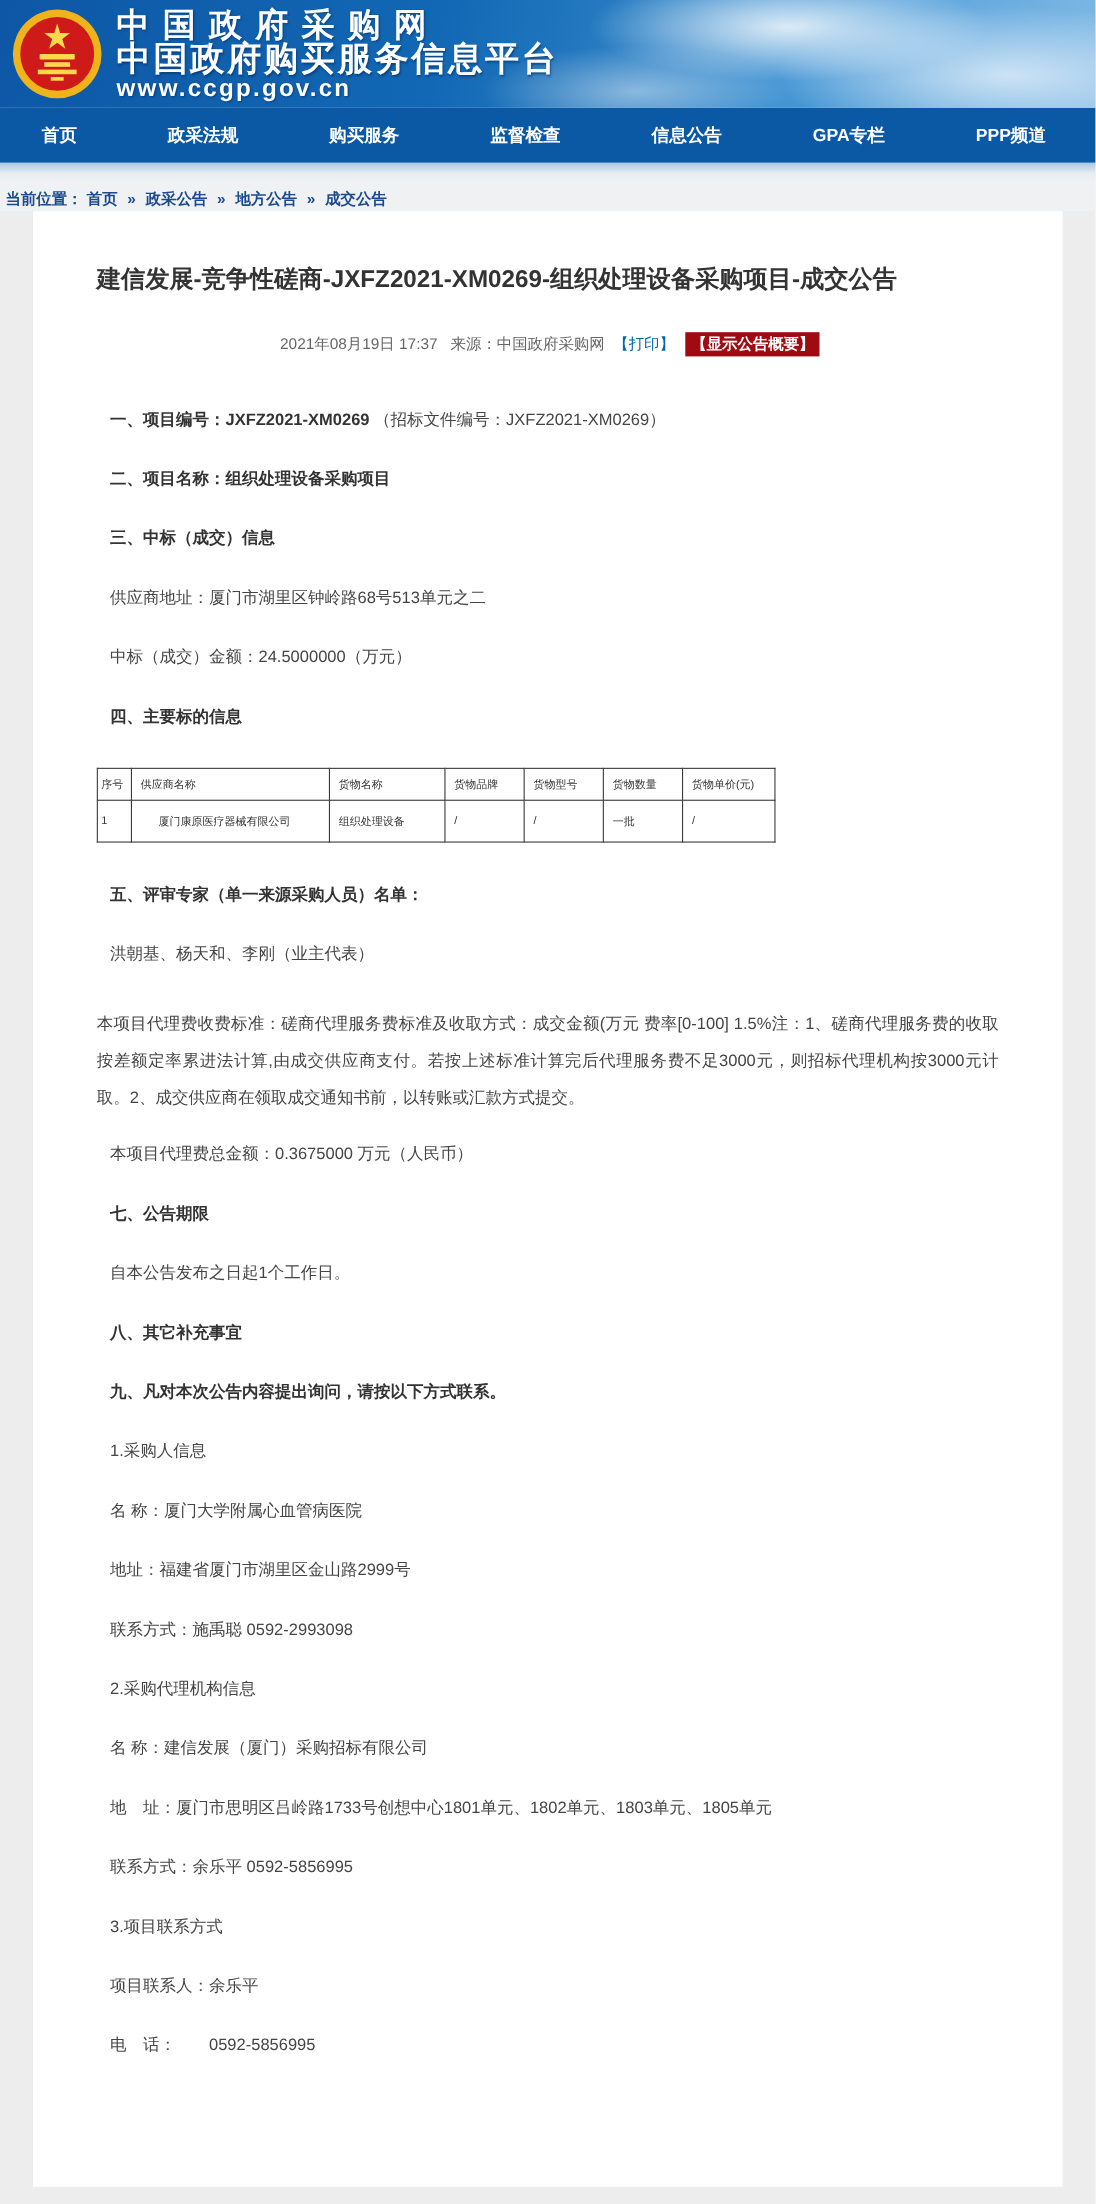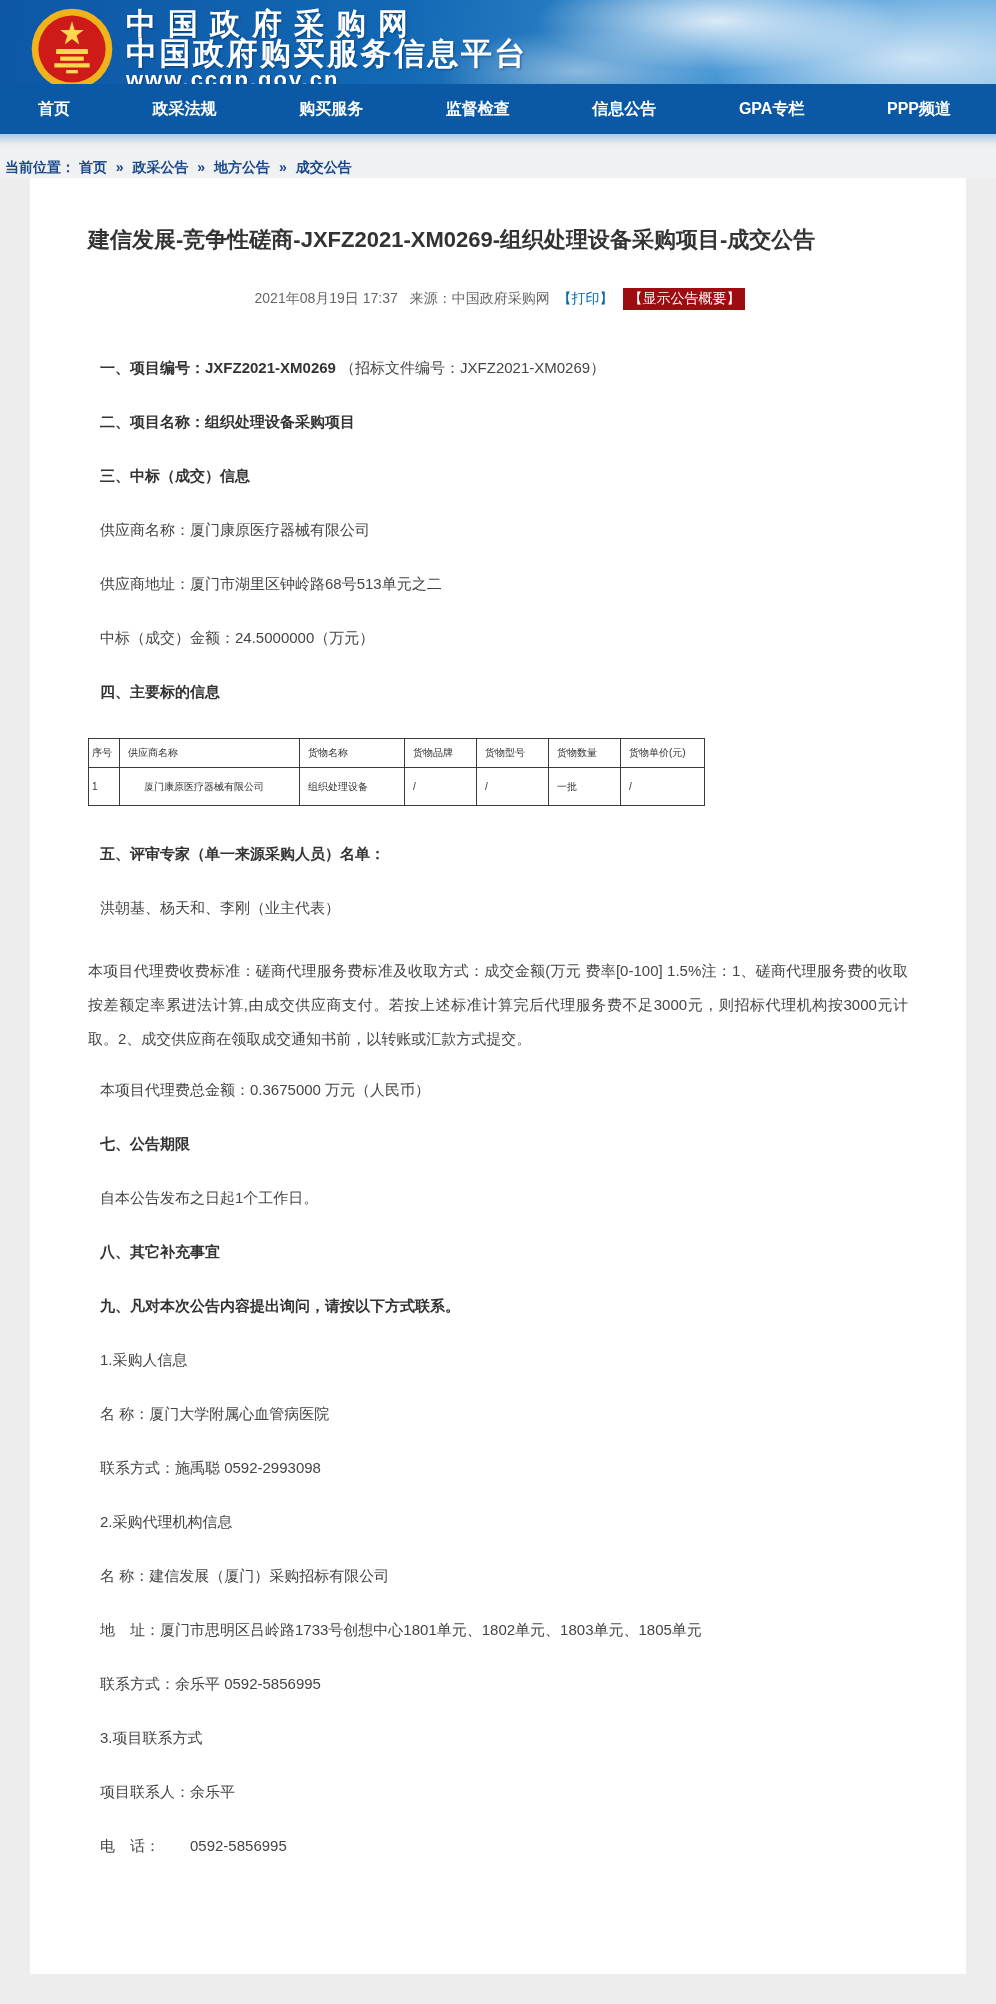--- a/index.html
+++ b/index.html
@@ -5,28 +5,27 @@
   * { box-sizing: border-box; }
   html,body { margin:0; padding:0; }
   body {
     width:996px; height:2004px; overflow:hidden;
     background:#ededee;
     font-family:"Liberation Sans","DejaVu Sans",sans-serif;
   }
 
   
   .site-header{
-    height:84px; position:relative; overflow:hidden;
+    height:98px; position:relative; overflow:hidden;
     background-image:
       radial-gradient(ellipse 260px 70px at 72% 25%, rgba(255,255,255,.80), rgba(255,255,255,0) 70%),
       radial-gradient(ellipse 300px 90px at 92% 70%, rgba(255,255,255,.65), rgba(255,255,255,0) 70%),
       radial-gradient(ellipse 200px 60px at 58% 85%, rgba(255,255,255,.45), rgba(255,255,255,0) 70%),
       radial-gradient(ellipse 420px 120px at 85% 40%, rgba(120,180,230,.55), rgba(255,255,255,0) 75%),
       linear-gradient(100deg,#0d57a6 0%,#1268b4 40%,#3f93d2 75%,#7fb9e4 100%);
-    padding-left: 20px;
   }
   .logo-row{ display:flex; align-items:flex-start; padding:7px 0 0 10px; }
   .emblem{ width:84px; height:84px; flex:0 0 auto; }
   .logo-text{ margin-left:12px; color:#fff; }
   .logo-line1{ font-size:30px; font-weight:bold; letter-spacing:12px; line-height:33px; white-space:nowrap;
                text-shadow:1px 1px 2px rgba(0,40,90,.55); }
   .logo-line2{ font-size:31px; font-weight:bold; letter-spacing:2.5px; line-height:27px; white-space:nowrap;
                text-shadow:1px 1px 2px rgba(0,40,90,.55); }
   .logo-line3{ font-size:22px; font-weight:bold; letter-spacing:2px; line-height:25px; 
                text-shadow:1px 1px 2px rgba(0,40,90,.55); }
@@ -61,21 +60,21 @@
     margin:0; text-align:left;
     font-size:22px; line-height:30px; font-weight:bold; color:#333;
   }
   .meta-line{
     margin-top:33px; text-align:center; font-size:14px; color:#666;
   }
   .meta-line .meta-piece{ margin:0 4px; }
   .print-link{ color:#0369a1; text-decoration:none; cursor:pointer; }
   .summary-badge{
     display:inline-block; background:#9e0b10; color:#fff;
-    padding:2px 5px; margin-left:6px; cursor:pointer; font-size:14px;
+    padding:2px 5px; margin-left:6px; cursor:pointer; font-size:14px;font-weight:bold;
   }
 
   .article-body{ margin-top:50px; }
   .line{ font-size:15px; line-height:16px; margin:0 12px 38px; color:#454545; }
   .line.bold{ font-weight:bold; color:#333; }
   .line .normal{ font-weight:normal; color:#454545; }
   .para{
     font-size:15px; line-height:34px; margin:0 0 26px; color:#454545;
     text-align:justify;
   }
@@ -151,21 +150,20 @@
   </div>
 
   <div class="article-body">
 
     <p class="line bold"><span>一、项目编号：JXFZ2021-XM0269</span> <span class="normal">（招标文件编号：JXFZ2021-XM0269）</span></p>
 
     <p class="line bold">二、项目名称：组织处理设备采购项目</p>
 
     <p class="line bold">三、中标（成交）信息</p>
 
-    <p class="line">供应商名称：厦门康原医疗器械有限公司</p>
 
     <p class="line">供应商地址：厦门市湖里区钟岭路68号513单元之二</p>
 
     <p class="line">中标（成交）金额：24.5000000（万元）</p>
 
     <p class="line bold">四、主要标的信息</p>
 
     <table class="data-table">
       <colgroup>
         <col style="width:31px">
@@ -212,20 +210,21 @@
     <p class="line">自本公告发布之日起1个工作日。</p>
 
     <p class="line bold">八、其它补充事宜</p>
 
     <p class="line bold">九、凡对本次公告内容提出询问，请按以下方式联系。</p>
 
     <p class="line">1.采购人信息</p>
 
     <p class="line">名 称：厦门大学附属心血管病医院</p>
 
+    <p class="line">地址：福建省厦门市湖里区金山路2999号</p>
 
     <p class="line">联系方式：施禹聪 0592-2993098</p>
 
     <p class="line">2.采购代理机构信息</p>
 
     <p class="line">名 称：建信发展（厦门）采购招标有限公司</p>
 
     <p class="line">地　址：厦门市思明区吕岭路1733号创想中心1801单元、1802单元、1803单元、1805单元</p>
 
     <p class="line">联系方式：余乐平 0592-5856995</p>

